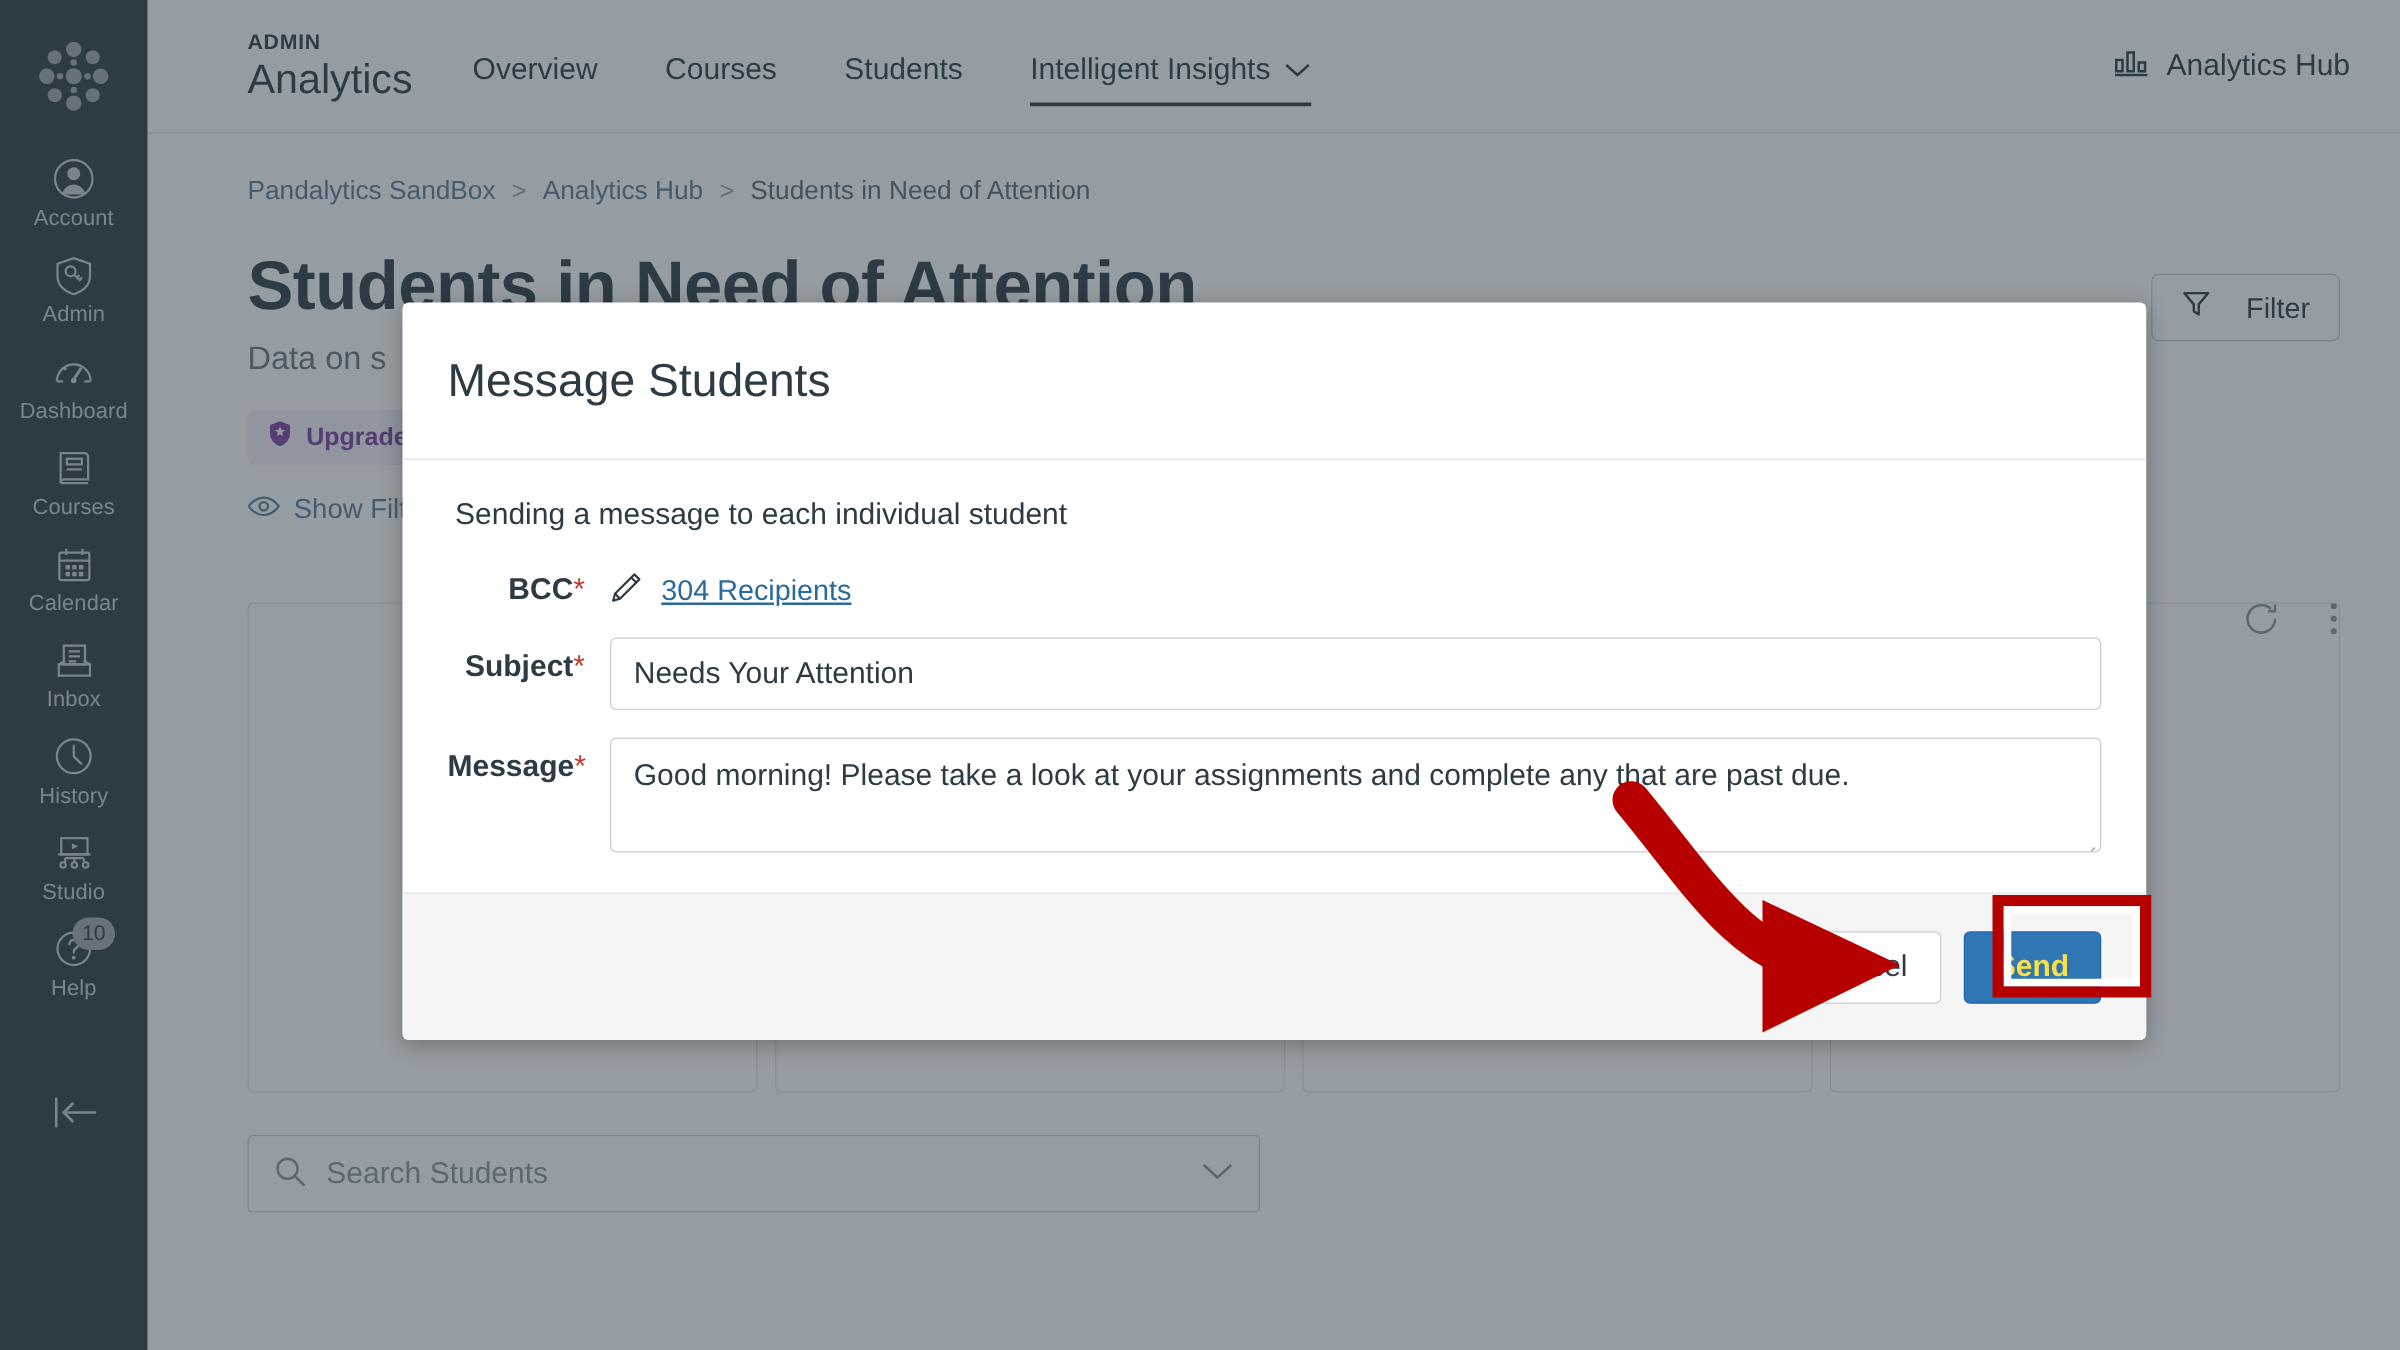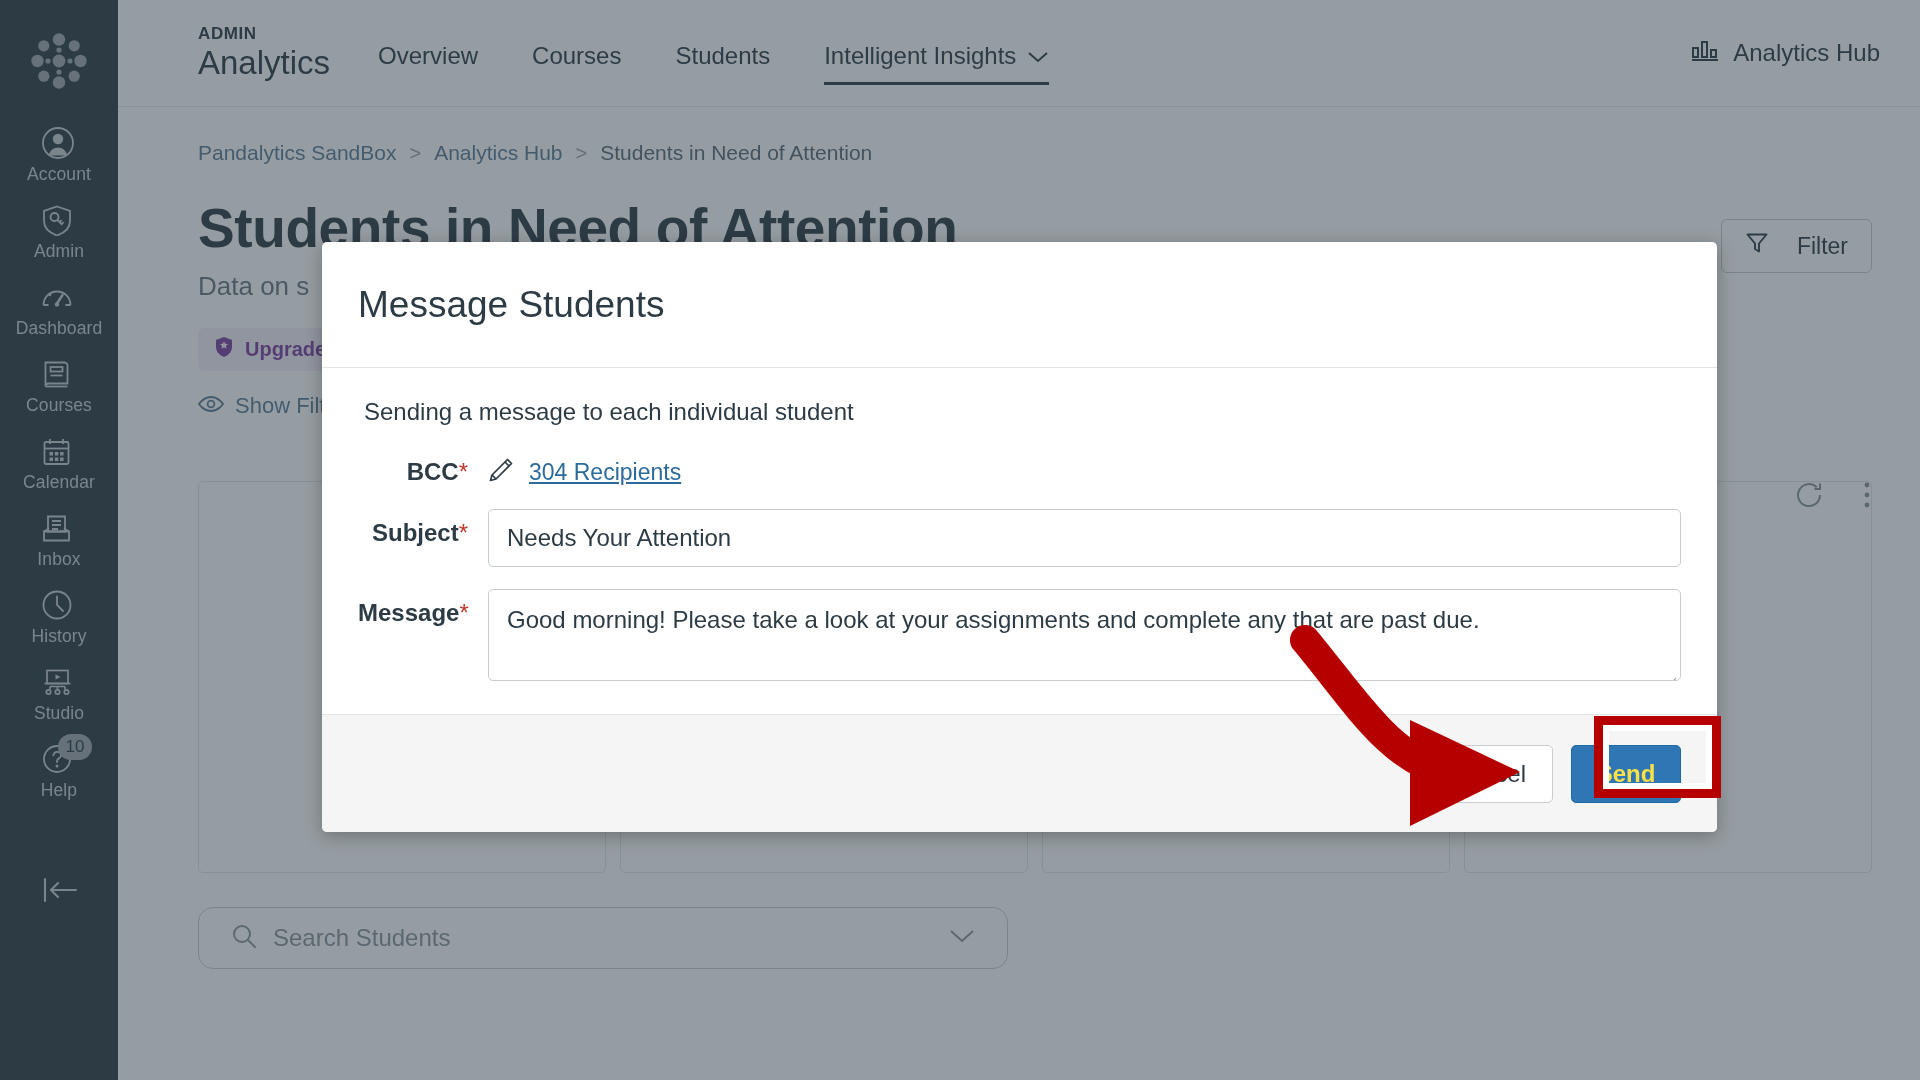--- a/index.html
+++ b/index.html
@@ -38,21 +38,21 @@
     padding: 9px 0 9px 0;
     display: flex;
     flex-direction: column;
     align-items: center;
     gap: 3px;
     cursor: pointer;
     position: relative;
   }
   .nav-icon {
     width: 36px; height: 36px;
-    display: flex; align-items: center; justify-content: flex-start;
+    display: flex; align-items: center; justify-content: center;
     position: relative;
   }
   .nav-icon svg { display:block; }
   .nav-label {
     color: #C7CDD1;
     font-size: 17.5px;
     line-height: 20px;
     letter-spacing: .1px;
     font-family: "Liberation Sans", sans-serif;
   }
@@ -195,23 +195,23 @@
     height: 392px;
     border: 1px solid #E2E5E8;
     border-radius: 5px;
     background: #fff;
   }
   .search-row {
     margin-top: 34px;
     width: 810px;
     height: 62px;
     border: 1px solid #C7CDD1;
-    border-radius: 15px;
+    border-radius: 4px;
     display: flex; align-items: center;
-    padding: 0 32px;
+    padding: 0 20px;
     gap: 16px;
     cursor: text;
   }
   .search-placeholder { font-size: 24px; color: #8B949B; flex: 1; }
 
   .activity-label {
     position: absolute;
     right: 300px; top: 800px;
     display: flex; align-items: center; gap: 11px;
     font-size: 23px; color: #6B7780;

